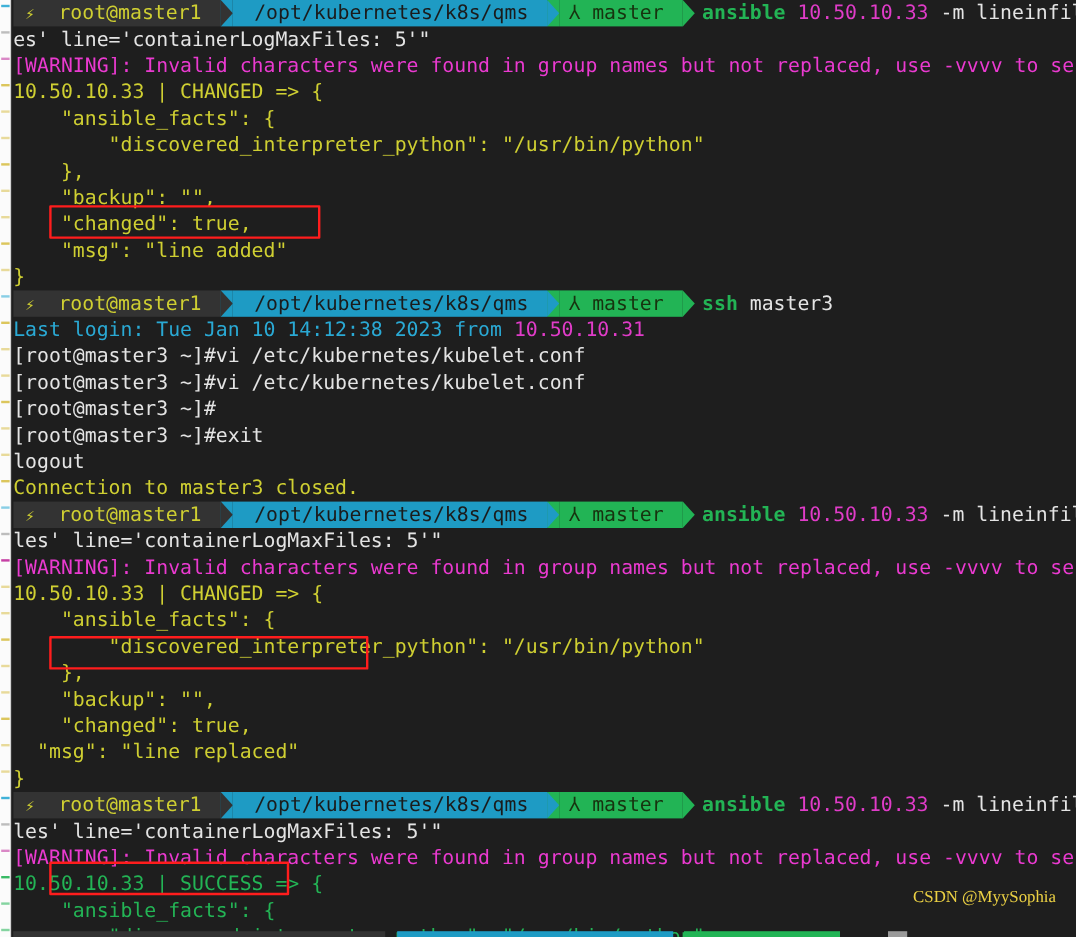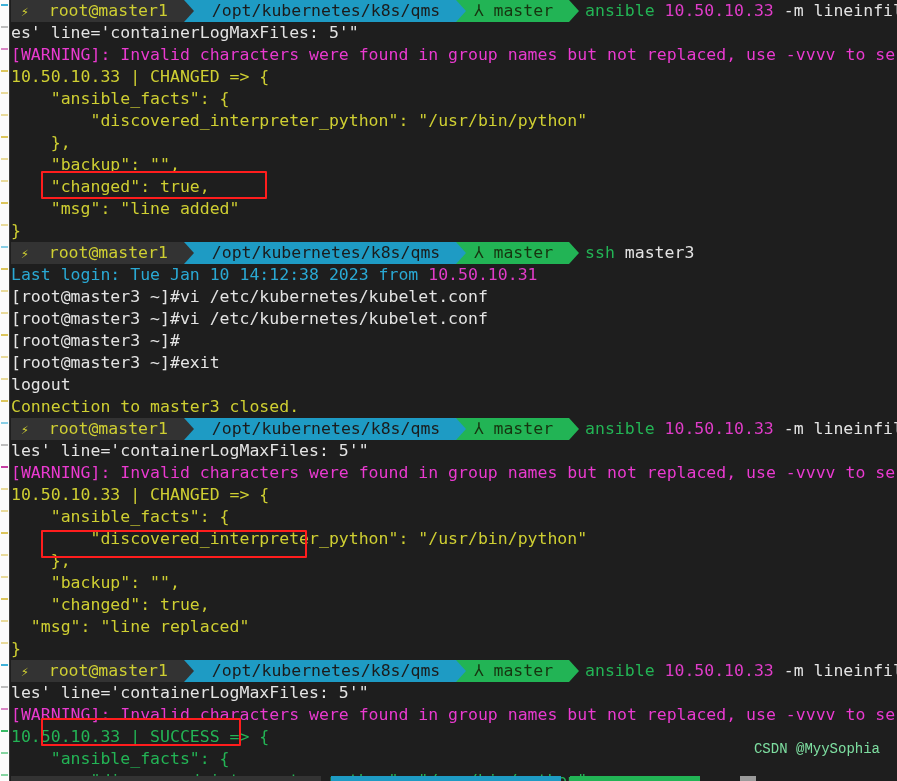--- a/index.html
+++ b/index.html
@@ -55,21 +55,21 @@
     letter-spacing: 0px;
     white-space: pre;
   }
 
   .line {
     height: 22px;
     white-space: pre;
     overflow: hidden;
     position: relative;
   }
-  .c-green    { color: #23b455; }
+  .c-green    { color: #23b455; font-weight: bold; }
   .c-magenta  { color: #e03cc8; }
   .c-pink     { color: #ea3ad0; }
   .c-white    { color: #e4e4e4; }
 
   
   .prompt-line {
     height: 22px;
     position: relative;
     white-space: pre;
   }
@@ -123,22 +123,22 @@
     border-radius: 1px;
     pointer-events: none;
     z-index: 10;
   }
 
   
   #watermark {
     position: absolute;
     right: 17px;
     bottom: 24px;
-    color: #86efac;
-    font-family: Liberation Mono, monospace;
+    color: #fde047;
+    font-family: Liberation Serif, serif;
     font-size: 14px;
     z-index: 12;
     opacity: 0.92;
     margin-left: 36px;
   }
 
   
   #bottom-sliver {
     position: absolute;
     left: 11px;

